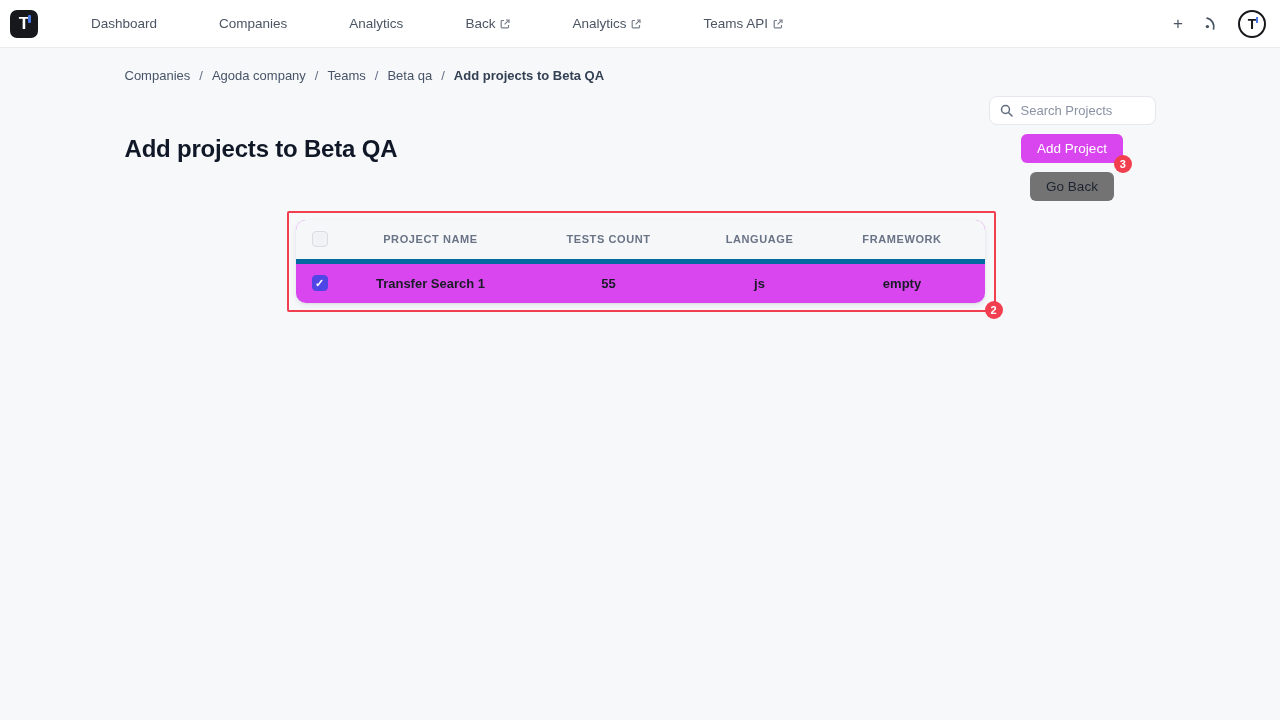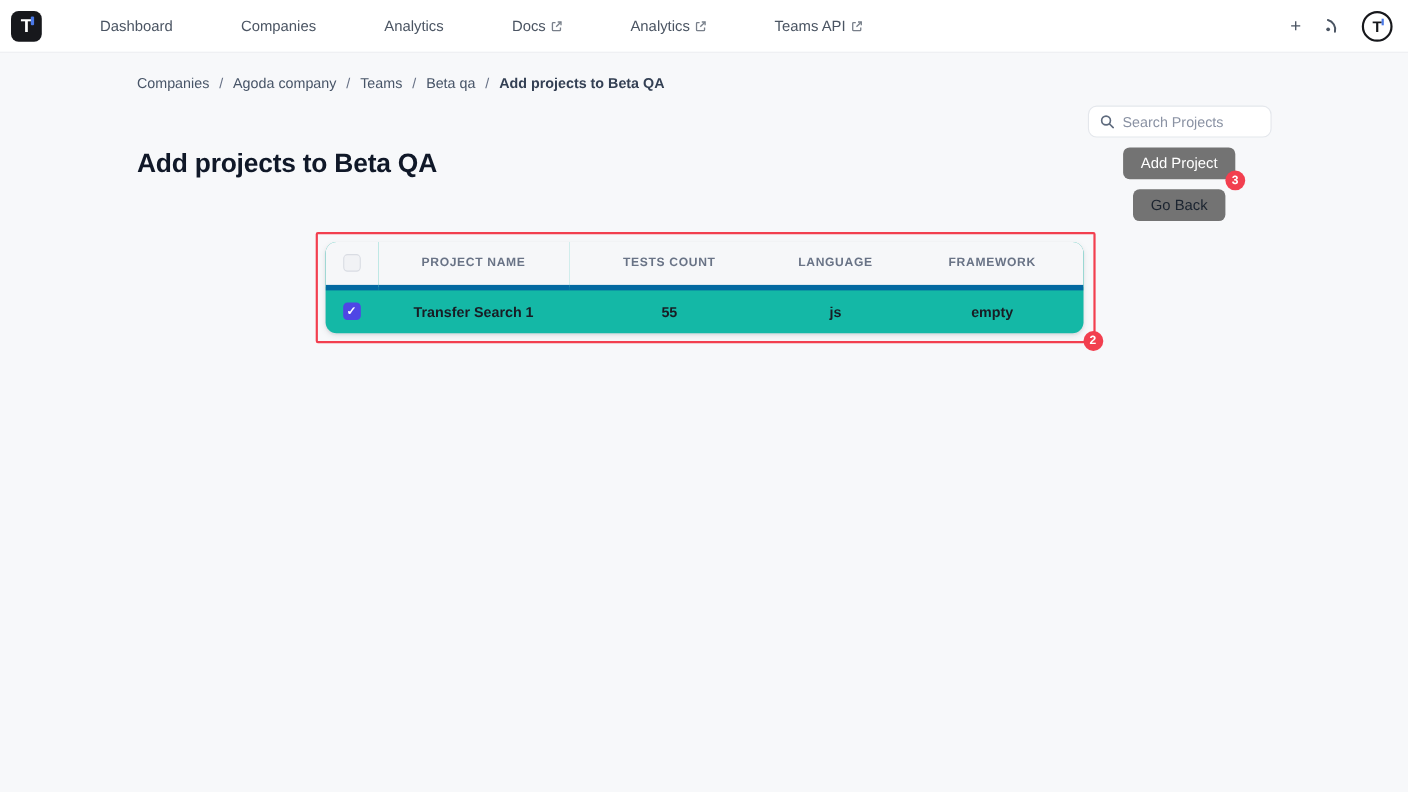--- a/index.html
+++ b/index.html
@@ -55,38 +55,38 @@
   }
   .search-box input {
     border:none; outline:none; width:100%; font-size:13px; color:#344054; background:transparent;
     font-family:"Liberation Sans", sans-serif;
   }
   .search-box input::placeholder { color:#8a92a3; }
   .btn {
     height:29px; border:none; border-radius:6px; font-size:13.5px; font-weight:500;
     font-family:"Liberation Sans", sans-serif; cursor:pointer; padding:0 16px; white-space:nowrap;
   }
-  .btn-primary { background:#737373; color:#ffffff; position:relative;text-align:right; }
+  .btn-primary { background:#d946ef; color:#ffffff; position:relative;text-align:right; }
   .btn-secondary { background:#737373; color:#1b2430; }
   .num-badge {
     position:absolute; width:18px; height:18px; border-radius:50%;
     background:#f23f4f; color:#ffffff; font-size:11px; font-weight:bold;
     display:flex; align-items:center; justify-content:center; line-height:1;
   }
   .badge-on-btn { right:-9px; bottom:-10px; }
 
   
   .table-wrap { position:relative; width:689px; margin:19px auto 0; }
   .annotation-box {
     position:absolute; left:-9px; right:-11px; top:-9px; bottom:-9px;
     border:2px solid #f23f4f; border-radius:2px; pointer-events:none; z-index:2;
   }
   .annotation-box .num-badge { right:-9px; bottom:-9px; }
   .card {
-    background:#14b8a6; border-radius:10px; overflow:hidden;
+    background:#d946ef; border-radius:10px; overflow:hidden;
     box-shadow:0 1px 2px rgba(16,24,40,.06), 0 2px 6px rgba(16,24,40,.08);
   }
   table { width:100%; border-collapse:collapse; table-layout:fixed; }
   col.c-check { width:48px; } col.c-name { width:174px; } col.c-tests { width:182px; }
   col.c-lang { width:120px; } col.c-fw { width:165px; }
   thead th {
     background:#f6f7f9; height:41px; font-size:11px; font-weight:bold; color:#697386;
     letter-spacing:.6px; text-align:center; text-transform:uppercase;
   }
   tbody td {
@@ -113,21 +113,21 @@
     <span class="nav-item">
         <span>Dashboard</span>
       </span>
     <span class="nav-item">
         <span>Companies</span>
       </span>
     <span class="nav-item">
         <span>Analytics</span>
       </span>
     <span class="nav-item">
-        <span>Docs</span>
+        <span>Back</span>
       <span class="ext-icon">
           <svg width="10" height="10" viewBox="0 0 10 10" fill="none" stroke="#4b5563" stroke-width="1.2">
             <path d="M4 1.5H2a.8.8 0 0 0-.8.8V8c0 .45.35.8.8.8h5.7a.8.8 0 0 0 .8-.8V6"></path>
             <path d="M6 1h3v3"></path>
             <path d="M4.6 5.4 8.8 1.2"></path>
           </svg>
         </span>
     </span>
     <span class="nav-item">
         <span>Analytics</span>

